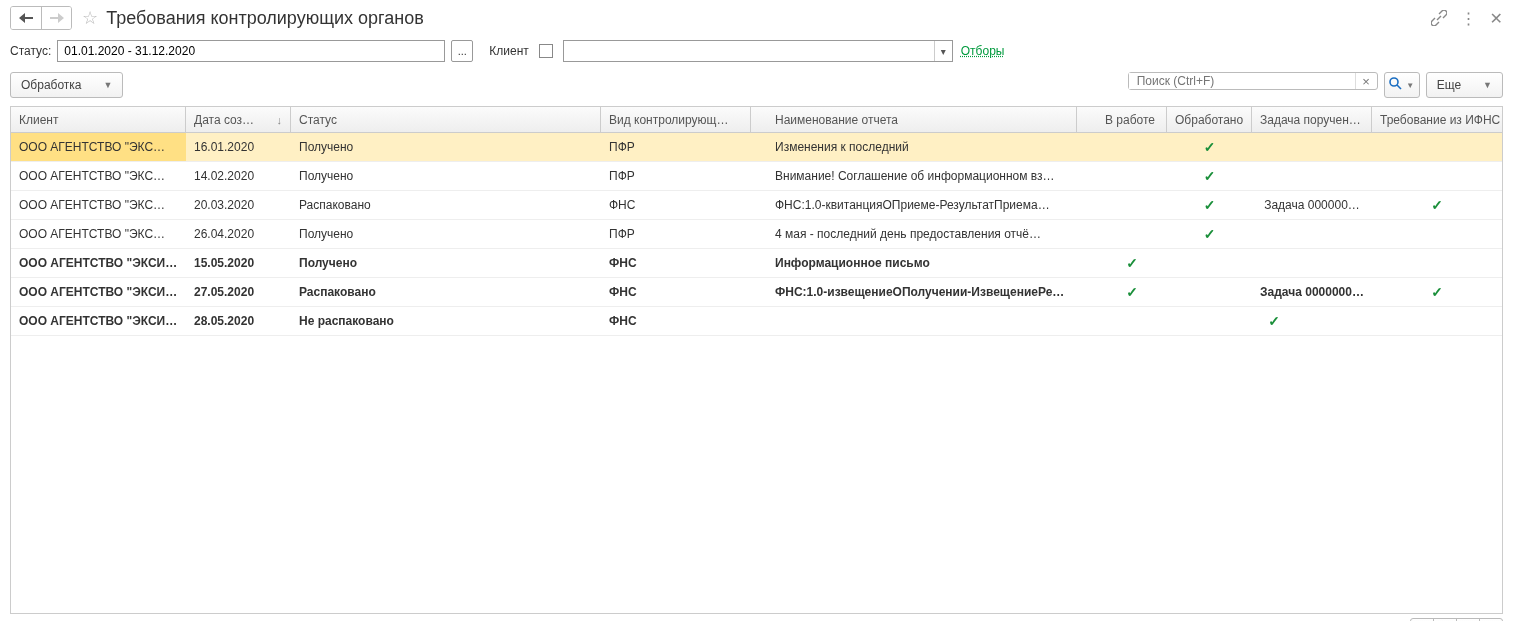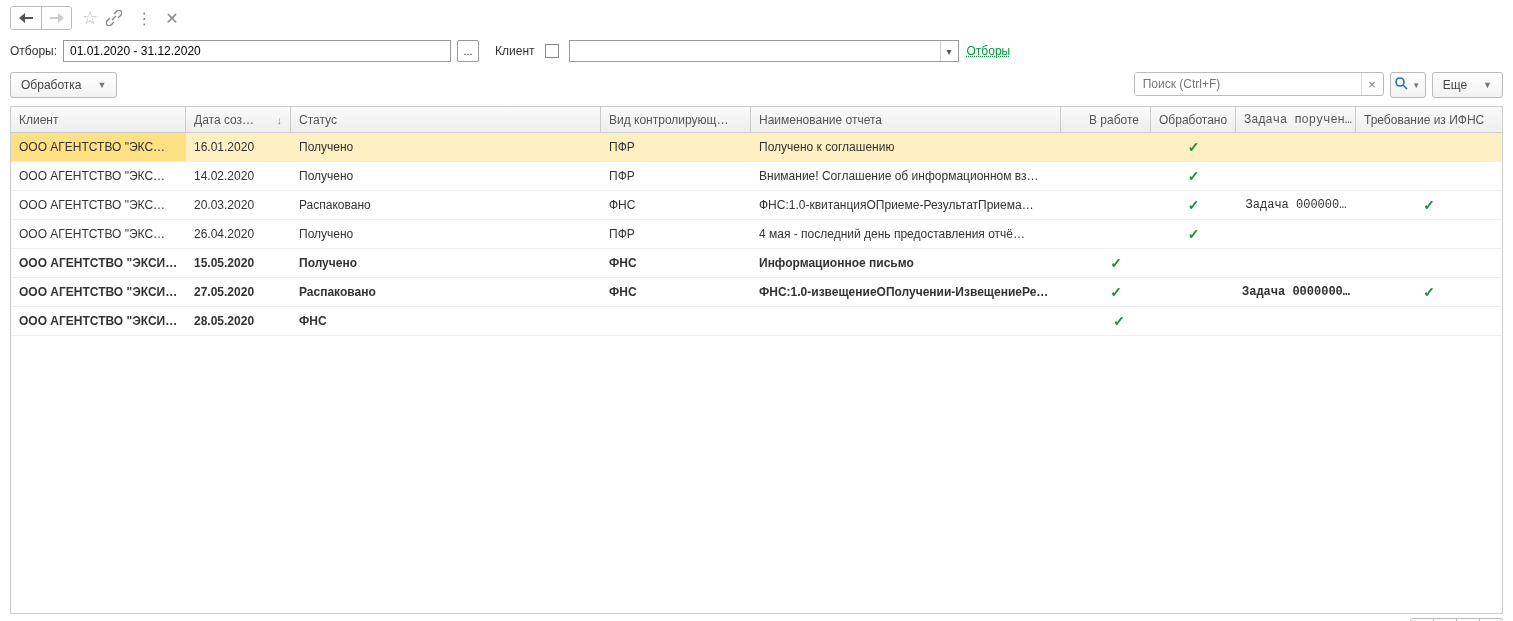--- a/index.html
+++ b/index.html
@@ -110,33 +110,33 @@
     gap: 6px;
   }
   .btn {
     height: 26px;
     border: 1px solid #bbb;
     background: linear-gradient(#fff,#f2f2f2);
     border-radius: 3px;
     padding: 0 10px;
     display:flex;
     align-items:center;
-    gap:16px;
+    gap:22px;
     font-size:12px;
     color:#444;
     cursor:pointer;
   }
   .btn .caret { font-size:9px; color:#777; }
   .toolbar-right { margin-left:auto; display:flex; gap:6px; }
   .search-wrap {
     display:flex;
     align-items:stretch;
     border:1px solid #bbb;
     border-radius:3px;
-    height:24px;
+    height:18px;
     width: 250px;
   }
   .search-input { flex:1; border:none; outline:none; padding:0 8px; font-size:12px; color:#777; }
   .search-clear { width:22px; display:flex; align-items:center; justify-content:center; border-left:1px solid #ddd; font-size:13px; color:#777; cursor:pointer; }
   .icon-btn {
     height:26px; width:36px;
     border:1px solid #bbb;
     border-radius:3px;
     background:linear-gradient(#fff,#f2f2f2);
     display:flex; align-items:center; justify-content:center;
@@ -168,24 +168,24 @@
     white-space:nowrap;
     text-overflow:ellipsis;
     position:relative;
   }
   .gh:last-child { border-right:none; }
   .gh .sort-ind { margin-left:auto; font-size:11px; color:#888; }
   .c0 { width: 175px; }
   .c1 { width: 105px; }
   .c2 { width: 310px; }
   .c3 { width: 150px; }
-  .c4 { width: 310px; }
+  .c4 { width: 310px; margin-left: 16px; }
   .c5 { width: 70px; margin-left: 20px; }
   .c6 { width: 85px; }
-  .c7 { width: 120px; font-family: Liberation Mono, monospace; }
+  .c7 { width: 120px; }
   .c8 { flex:1; }
   .grid-body { background:#fff; min-height: 480px; }
   .grow {
     display:flex;
     height:29px;
     border-bottom:1px solid #eee;
     align-items:center;
     font-size:12px;
   }
   .gcell {
@@ -231,33 +231,34 @@
           <path d="M6 0 L0 5 L6 10 L6 6 L14 6 L14 4 L6 4 Z" fill="#555"></path>
         </svg>
     </div>
     <div class="nav-btn disabled">
       <svg width="14" height="10" viewBox="0 0 14 10">
           <path d="M8 0 L14 5 L8 10 L8 6 L0 6 L0 4 L8 4 Z" fill="#ccc"></path>
         </svg>
     </div>
   </div>
   <span class="star-icon">☆</span>
+  <div class="page-title">Требования контролирующих органов</div>
   <div class="title-right">
     <span class="tr-btn">
       <svg width="16" height="16" viewBox="0 0 16 16" fill="none" stroke="#888" stroke-width="1.4">
           <path d="M6 10 L10 6 M8 4 L11 1 A2 2 0 0 1 15 5 L12 8 M8 12 L5 15 A2 2 0 0 1 1 11 L4 8"></path>
         </svg>
     </span>
     <span class="tr-btn" style="font-size:16px;letter-spacing:-1px;">⋮</span>
     <span class="tr-btn" style="font-size:16px;">✕</span>
   </div>
 </div>
 
 <div class="filterbar">
-  <label>Отборы:</label>
+  <label>Статус:</label>
   <input class="period-input" value="01.01.2020 - 31.12.2020" style="">
   <div class="small-btn">...</div>
   <label class="client-label">Клиент</label>
   <div class="checkbox"></div>
   <div class="client-select">
     <input class="cs-input" value="" style="">
     <div class="cs-drop">▾</div>
   </div>
   <span class="filter-link">Отборы</span>
 </div>
@@ -318,21 +319,21 @@
     <div class="gh c8">
         <span>Требование из ИФНС</span>
       </div>
   </div>
   <div class="grid-body" id="grid-body">
       <div class="grow selected">
         <div class="gcell c0">ООО АГЕНТСТВО "ЭКС…</div>
         <div class="gcell c1">16.01.2020</div>
         <div class="gcell c2">Получено</div>
         <div class="gcell c3">ПФР</div>
-        <div class="gcell c4">Получено к соглашению</div>
+        <div class="gcell c4">Изменения к последний</div>
         <div class="gcell c5 center"></div>
         <div class="gcell c6 center">
           <span class="check-icon">✓</span>
         </div>
         <div class="gcell c7 center"></div>
         <div class="gcell c8 center"></div>
       </div>
       <div class="grow">
         <div class="gcell c0">ООО АГЕНТСТВО "ЭКС…</div>
         <div class="gcell c1">14.02.2020</div>
@@ -398,20 +399,21 @@
         </div>
         <div class="gcell c6 center"></div>
         <div class="gcell c7 center">Задача 0000000…</div>
         <div class="gcell c8 center">
           <span class="check-icon">✓</span>
         </div>
       </div>
       <div class="grow bold">
         <div class="gcell c0">ООО АГЕНТСТВО "ЭКСИ…</div>
         <div class="gcell c1">28.05.2020</div>
+        <div class="gcell c2">Не  распаковано</div>
         <div class="gcell c3">ФНС</div>
         <div class="gcell c5 center"></div>
         <div class="gcell c6 center"></div>
         <div class="gcell c7 center"></div>
         <div class="gcell c8 center">
           <span class="check-icon">✓</span>
         </div>
       </div>
     </div>
 </div>

